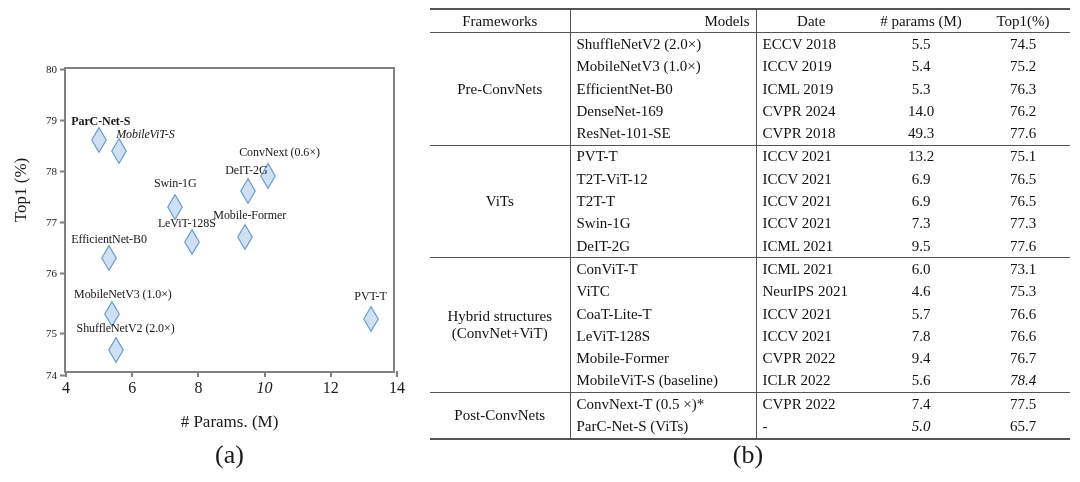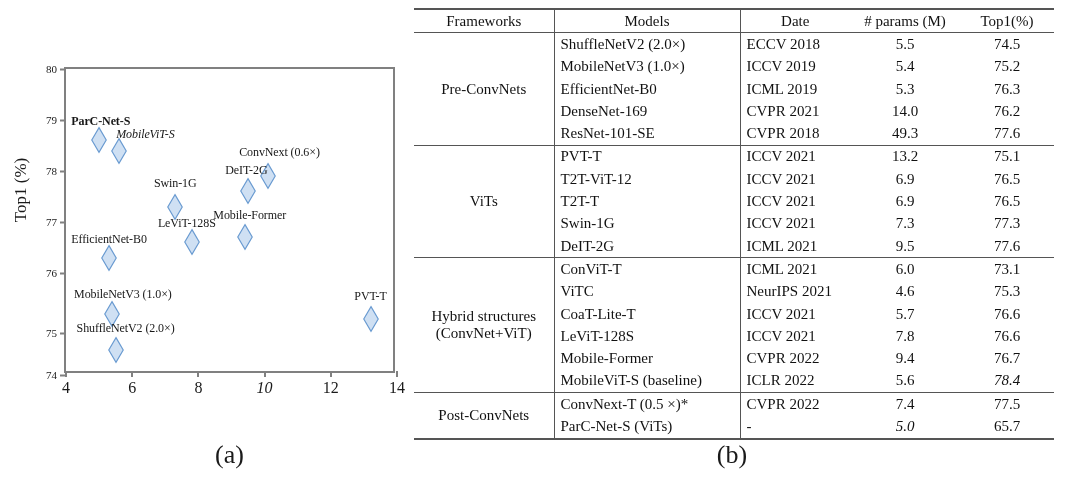--- a/index.html
+++ b/index.html
@@ -107,21 +107,21 @@
     position: absolute;
     left: 64px; top: 440px;
     width: 331px;
     text-align: center;
     font-size: 26px;
   }
 
   
   #panel-b {
     position: absolute;
-    left: 408px; top: 0;
+    left: 424px; top: 0;
     width: 648px; height: 450px;
   }
   table.tbl {
     position: absolute;
     left: 6px; top: 8px;
     width: 640px;
     border-collapse: collapse;
     font-family: "Liberation Serif", serif;
     font-size: 15px;
     color: #111111;
@@ -131,21 +131,21 @@
     height: 22.3px;
     font-weight: normal;
     vertical-align: middle;
   }
   .rule-top  { border-top: 2px solid #555555; }
   .rule-thin { border-top: 1px solid #555555; }
   .rule-bot  { border-bottom: 2px solid #555555; }
   .vline     { border-right: 1px solid #555555; }
 
   th.h { text-align: center; }
-  th.h-left { text-align: center; }
+  th.h-left { text-align: right; }
 
   td.c-group { text-align: center; vertical-align: middle; }
   td.c-model { text-align: left; }
   td.c-date  { text-align: left; padding-left: 10px; }
   td.c-num   { text-align: center; }
   td.c-top   { text-align: center; }
 
   .b  { font-weight: bold; }
   .i  { font-style: italic; }
 
@@ -252,20 +252,21 @@
     <div id="xticks-host">
         <div class="xtick" style="left: 0px;">4</div>
         <div class="xtick" style="left: 66.2px;">6</div>
         <div class="xtick" style="left: 132.4px;">8</div>
         <div class="xtick" style="left: 198.6px; font-style: italic;">10</div>
         <div class="xtick" style="left: 264.8px;">12</div>
         <div class="xtick" style="left: 331px;">14</div>
       </div>
   </div>
 
+  <div id="xaxis-title"># Params. (M)</div>
   <div id="caption-a">(a)</div>
 </div>
 
 <div id="panel-b">
   <table class="tbl">
     <colgroup>
       <col class="w-group">
         <col class="w-model">
         <col class="w-date">
         <col class="w-par">
@@ -295,21 +296,21 @@
           <td class="c-top">75.2</td>
         </tr>
         <tr>
           <td class="c-model vline">EfficientNet-B0</td>
           <td class="c-date">ICML 2019</td>
           <td class="c-num">5.3</td>
           <td class="c-top">76.3</td>
         </tr>
         <tr>
           <td class="c-model vline">DenseNet-169</td>
-          <td class="c-date">CVPR 2021</td>
+          <td class="c-date">CVPR 2024</td>
           <td class="c-num">14.0</td>
           <td class="c-top">76.2</td>
         </tr>
         <tr>
           <td class="c-model vline">ResNet-101-SE</td>
           <td class="c-date">CVPR 2018</td>
           <td class="c-num">49.3</td>
           <td class="c-top">77.6</td>
         </tr>
         <tr>

